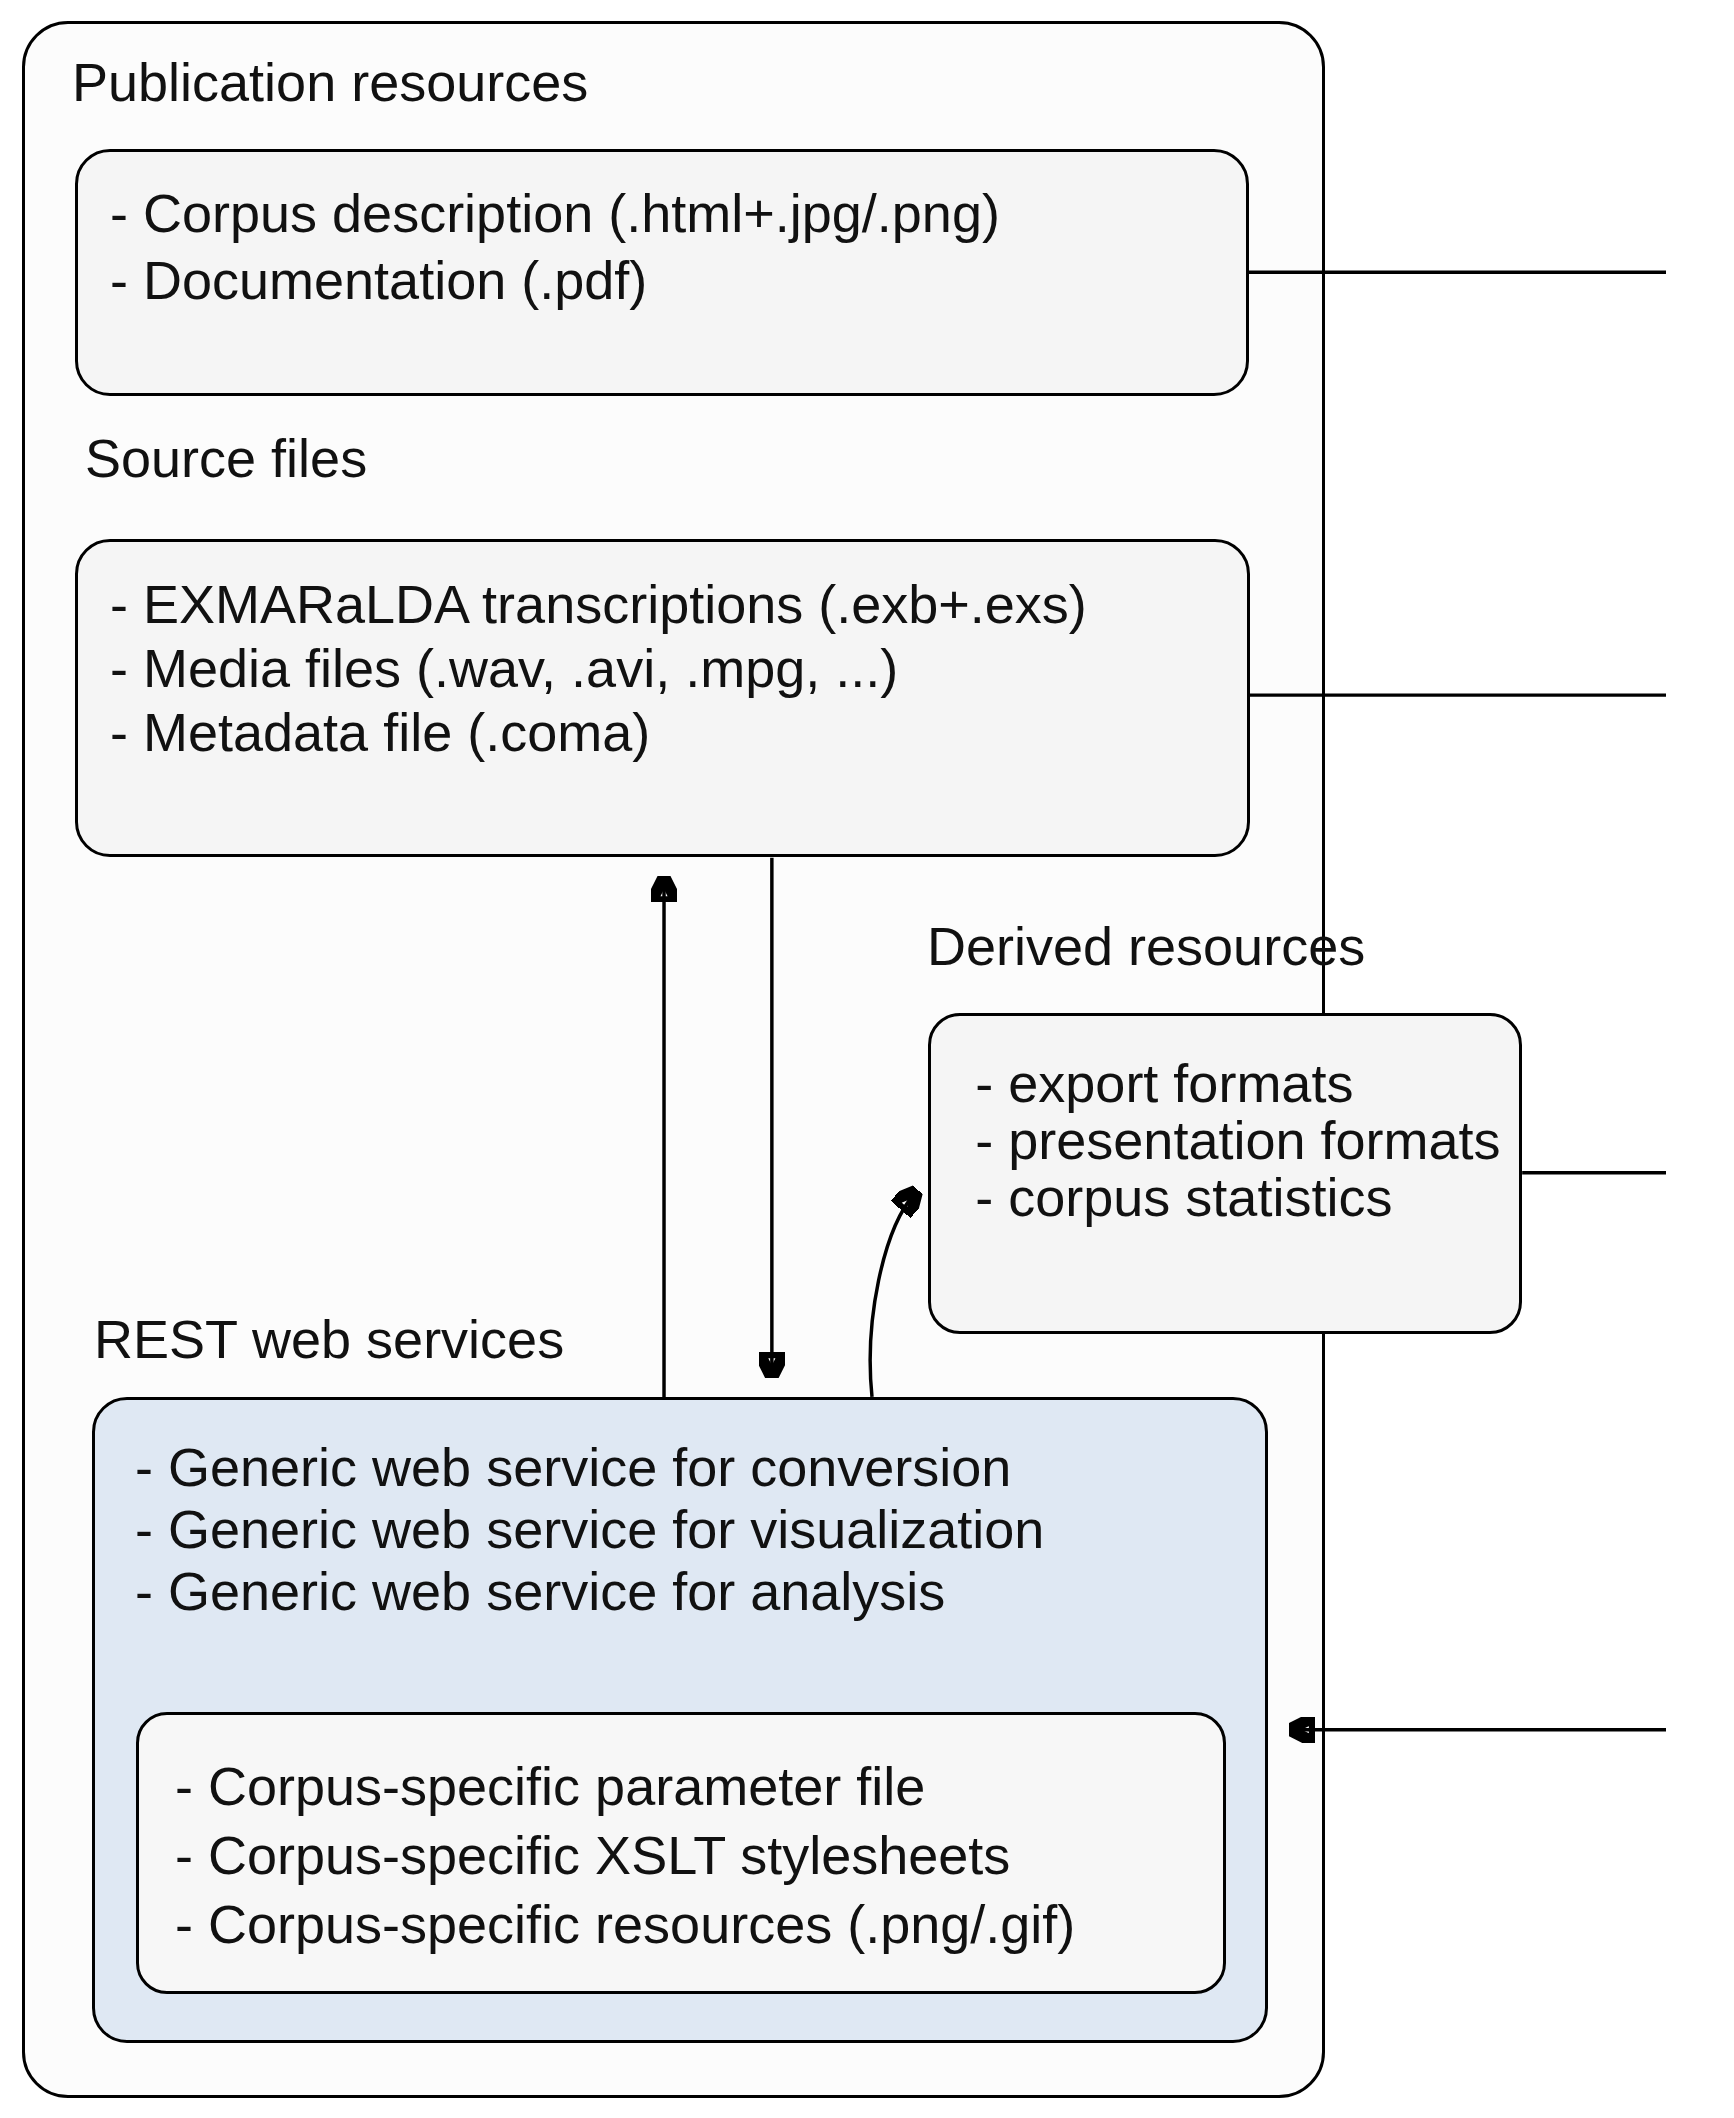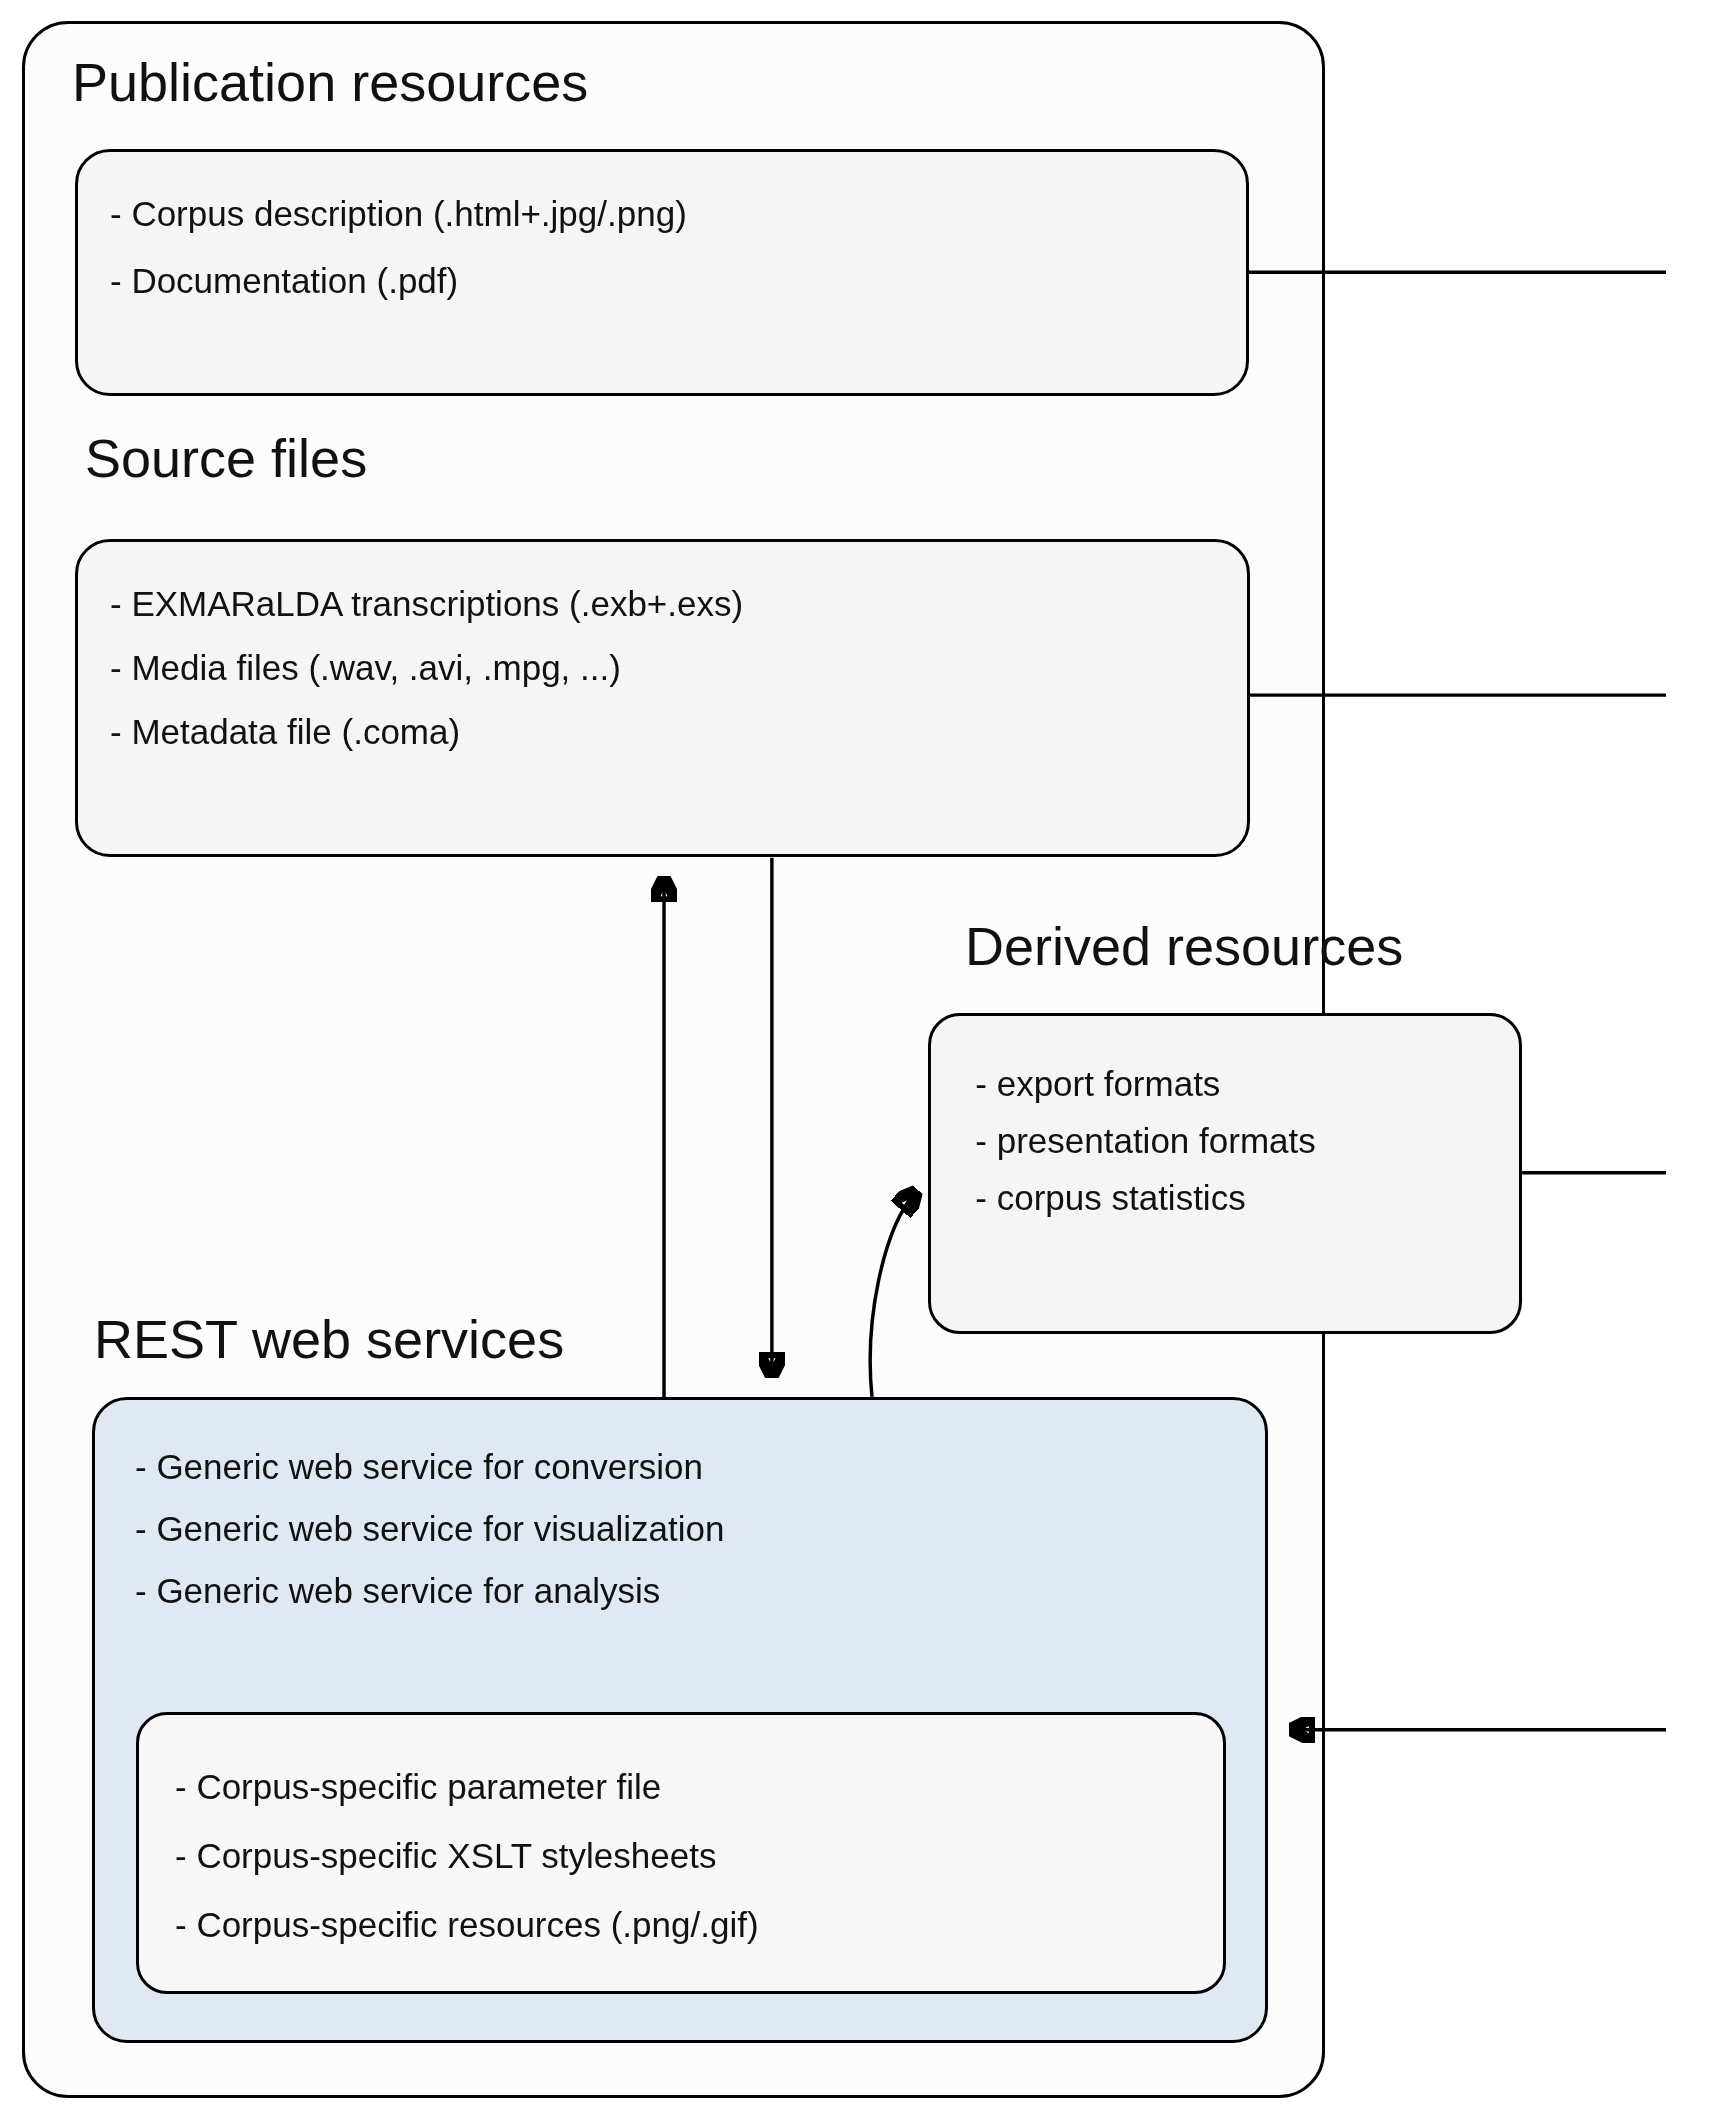--- a/index.html
+++ b/index.html
@@ -16,23 +16,23 @@
     border:3.1px solid #000; border-radius:35px; background:#f5f5f5;
   }
   .pub-box  { left:75px;  top:149px;  width:1174px; height:247px; }
   .src-box  { left:75px;  top:539px;  width:1175px; height:318px; }
   .drv-box  { left:928px; top:1013px; width:594px; height:321px; border-radius:32px; }
   .rest-box { left:92px; top:1397px; width:1176px; height:646px; background:#dfe8f3; }
   .rest-inner-box { left:136px; top:1712px; width:1090px; height:282px; background:#f7f7f7; border-radius:31px; }
   .section-label { font-size:54px; line-height:63px; white-space:nowrap; }
   .lbl-pub { left:72px;  top:51px; }
   .lbl-src { left:85px; top:427px; }
-  .lbl-drv { left:927px; top:915px;margin-left:38px; }
+  .lbl-drv { left:927px; top:915px; }
   .lbl-rest { left:94px; top:1308px; }
-  .items { font-size:35px; white-space:nowrap; }
+  .items { font-size:54px; white-space:nowrap; }
   .pub-items { left:110px; top:180px; line-height:67px; }
   .src-items { left:110px; top:572px; line-height:64px; }
   .drv-items { left:963px; top:1055px; line-height:57px; }
   .drv-items .indent { padding-left:12.3px; }
   .rest-items { left:135px; top:1436px; line-height:62px; }
   .inner-items { left:175px; top:1752px; line-height:69px; }
   svg.arrows { position:absolute; left:0; top:0; width:1734px; height:2119px; pointer-events:none; }
   svg.arrows line, svg.arrows path { stroke:#000; stroke-width:4.5px; fill:none; }
 </style>
 </head>

